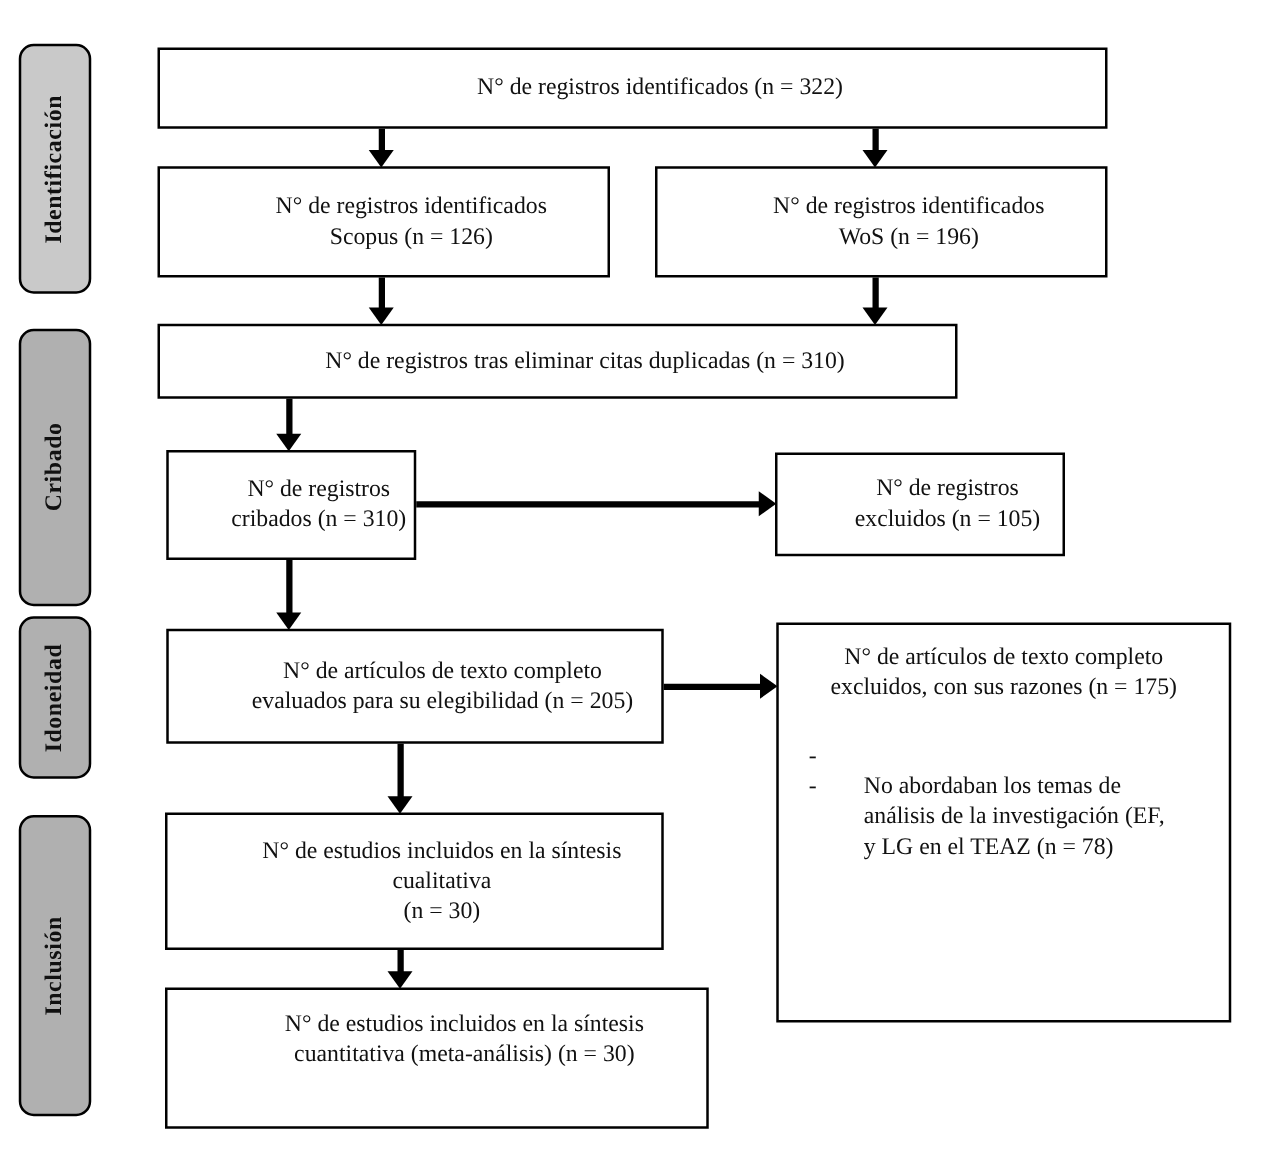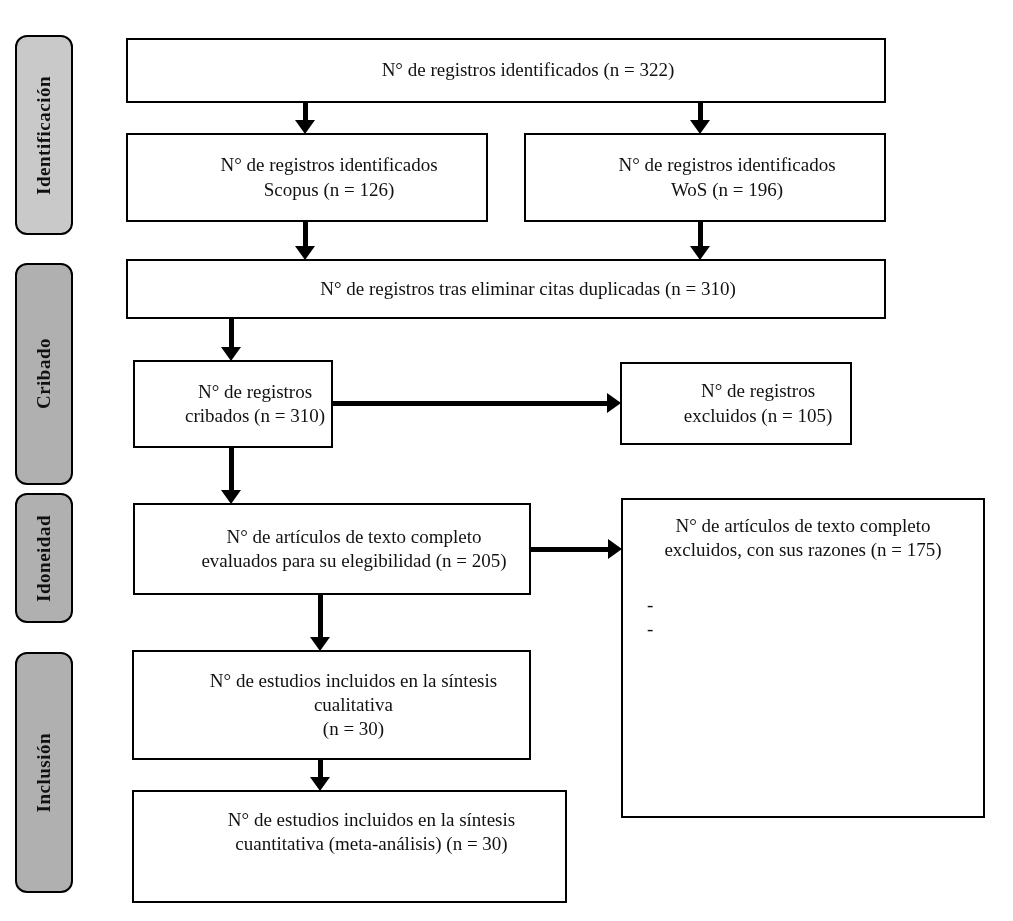--- a/index.html
+++ b/index.html
@@ -123,21 +123,21 @@
   <div class="fbox" style="left:126px; top:133px; width:362px; height:89px;">
     <div class="box-text">N° de registros identificados
 Scopus (n = 126)</div>
   </div>
 
   <div class="fbox" style="left:524px; top:133px; width:362px; height:89px;">
     <div class="box-text">N° de registros identificados
 WoS (n = 196)</div>
   </div>
 
-  <div class="fbox" style="left:126px; top:259px; width:760px; height:60px;">
+  <div class="fbox" style="left:126px; top:259px; width:640px; height:60px;">
     <div class="box-text">N° de registros tras eliminar citas duplicadas (n = 310)</div>
   </div>
 
   <div class="fbox" style="left:133px; top:360px; width:200px; height:88px;">
     <div class="box-text">N° de registros
 cribados (n = 310)</div>
   </div>
 
   <div class="fbox" style="left:620px; top:362px; width:232px; height:83px;">
     <div class="box-text">N° de registros
@@ -151,20 +151,23 @@
 
   <div class="fbox" id="box-fulltext-excluded" style="left:621px; top:498px; width:364px; height:320px;">
     <div class="box-title">N° de artículos de texto completo
 excluidos, con sus razones (n = 175)</div>
     <div class="reason-list">
       <div class="reason">
         <span class="marker">-</span>
       </div>
       <div class="reason">
         <span class="marker">-</span>
+        <span class="text">No abordaban los temas de
+análisis de la investigación (EF,
+y LG en el TEAZ (n = 78)</span>
       </div>
     </div>
   </div>
 
   <div class="fbox" style="left:132px; top:650px; width:399px; height:110px;">
     <div class="box-text">N° de estudios incluidos en la síntesis
 cualitativa
 (n = 30)</div>
   </div>
 

